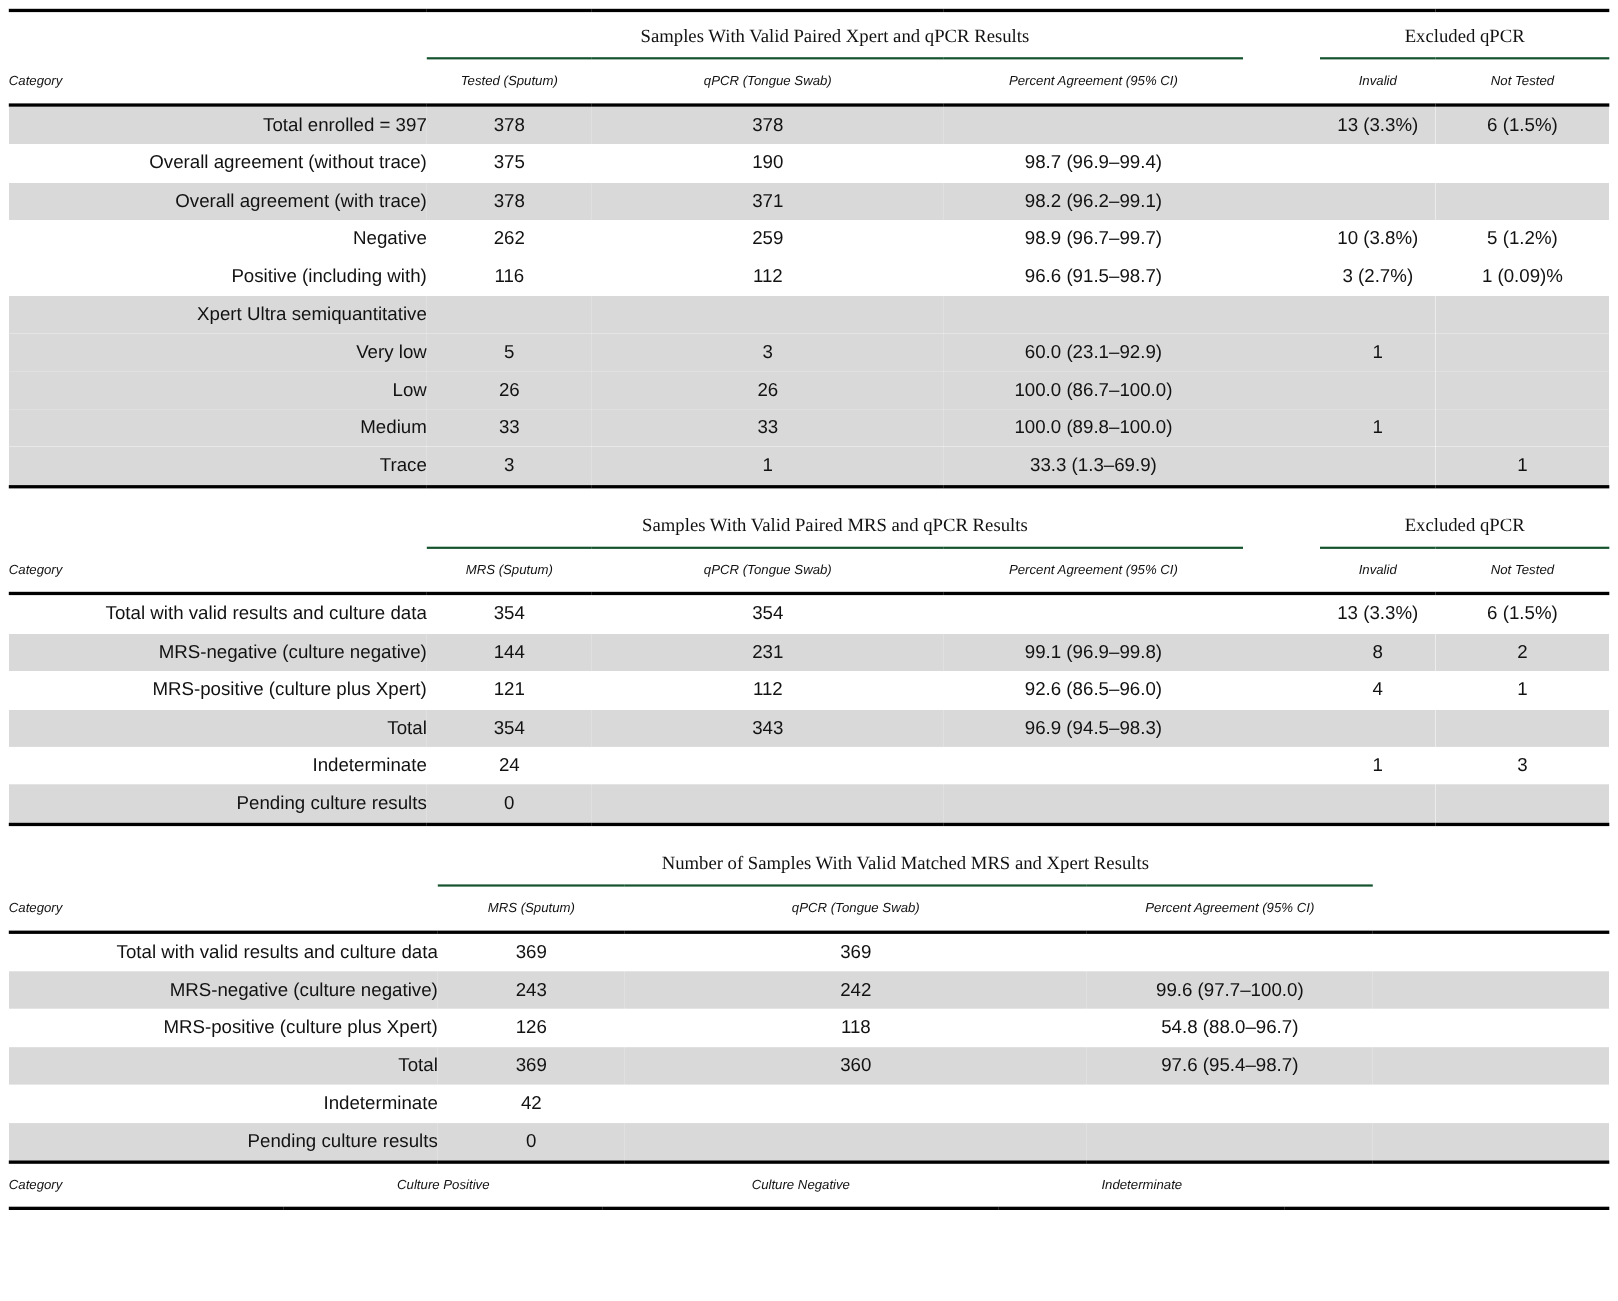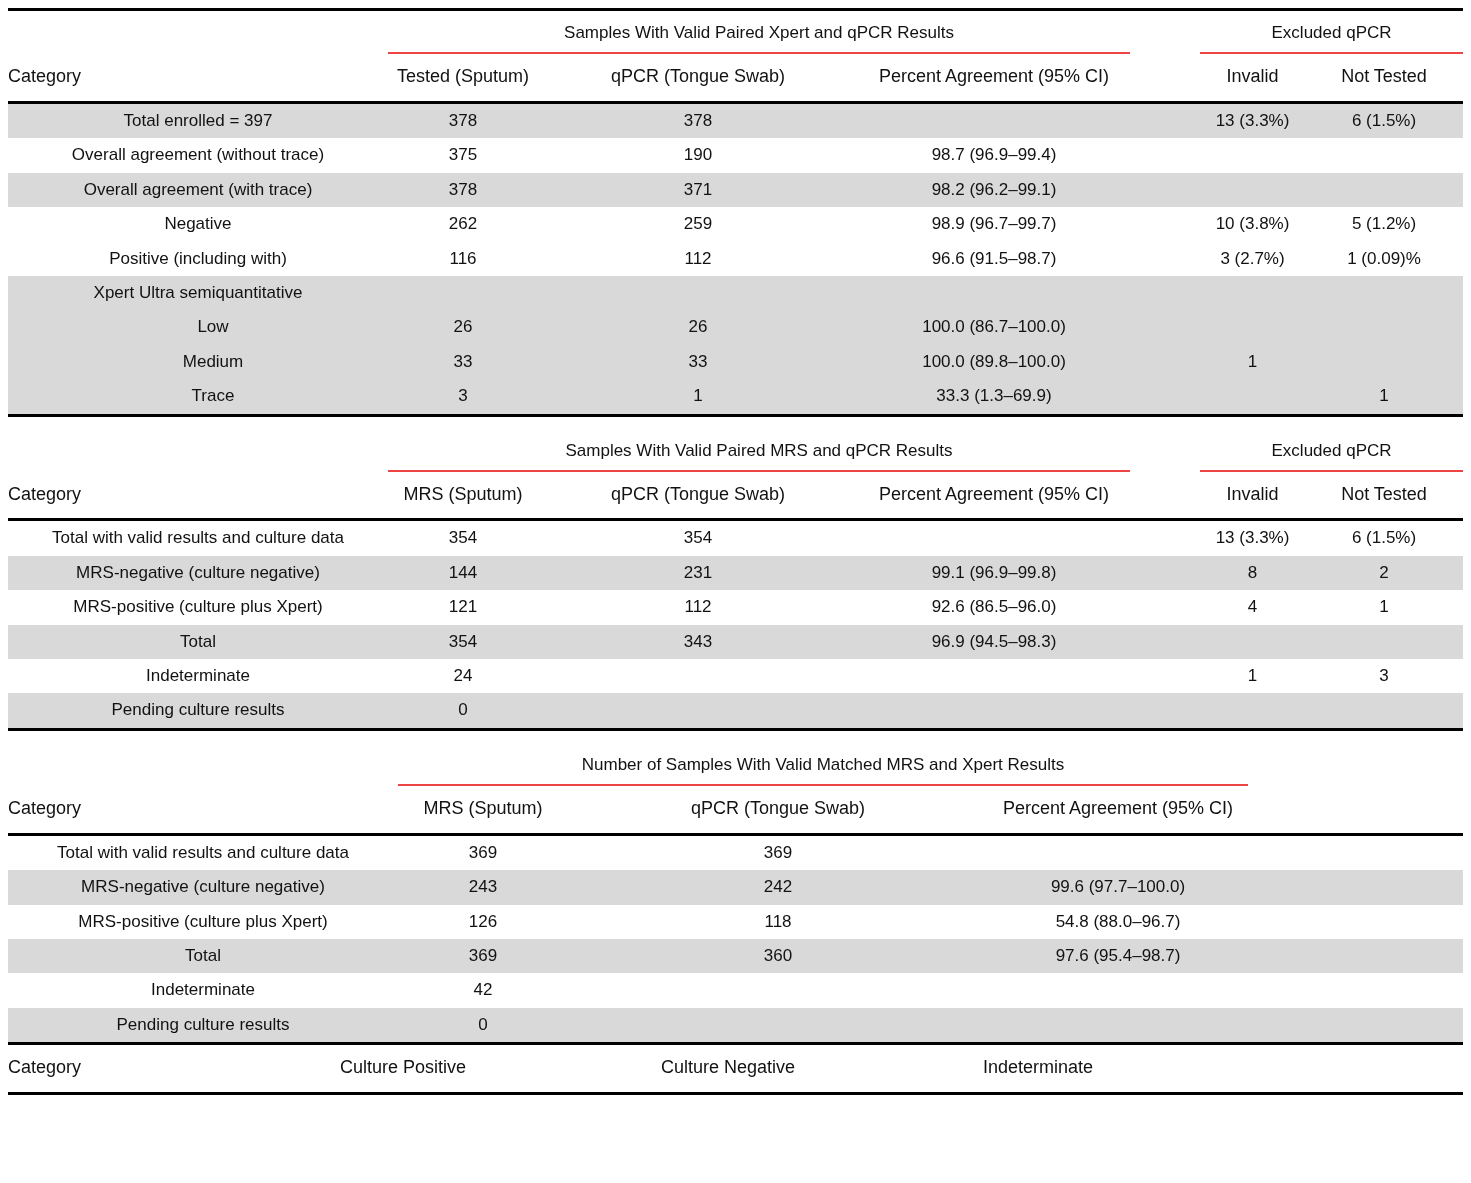--- a/index.html
+++ b/index.html
@@ -20,38 +20,39 @@
     width:1455px;
     border-bottom:3px solid #000;
   }
   table.top-rule{border-top:3px solid #000;}
   tr.spanner-row td{
     padding:12px 0 9px 0;
     text-align:center;
     vertical-align:bottom;
     font-size:17px;
   }
-  td.spanner{border-bottom:2px solid #ef4444;}
+  td.spanner{border-bottom:2px solid #14532d;font-family:Liberation Serif, serif;}
   tr.header-row th{
     font-weight:normal;
     text-align:center;
     vertical-align:bottom;
     padding:12px 0 13px 0;
     border-bottom:3px solid #000;
-    font-size:18px;
+    font-size:12px;
+    font-style:italic;
   }
   tr.header-row th.cat{text-align:left;}
   tbody td{
     padding:7px 0;
     text-align:center;
     font-size:17px;
     overflow:hidden;
     white-space:nowrap;
   }
-  td.cat{text-align:center;}
+  td.cat{text-align:right;}
   td.cat.indent{padding-left:30px;}
   tr.shaded{background:#d9d9d9;}
 </style>
 </head>
 <body>
 
 <div class="page">
   <div id="t0">
       <table class="top-rule">
         <colgroup>
@@ -129,20 +130,29 @@
           <tr class="shaded">
             <td class="cat">Xpert Ultra semiquantitative</td>
             <td></td>
             <td></td>
             <td></td>
             <td></td>
             <td></td>
             <td></td>
           </tr>
           <tr class="shaded">
+            <td class="cat indent">Very low</td>
+            <td>5</td>
+            <td>3</td>
+            <td>60.0 (23.1–92.9)</td>
+            <td></td>
+            <td>1</td>
+            <td></td>
+          </tr>
+          <tr class="shaded">
             <td class="cat indent">Low</td>
             <td>26</td>
             <td>26</td>
             <td>100.0 (86.7–100.0)</td>
             <td></td>
             <td></td>
             <td></td>
           </tr>
           <tr class="shaded">
             <td class="cat indent">Medium</td>

